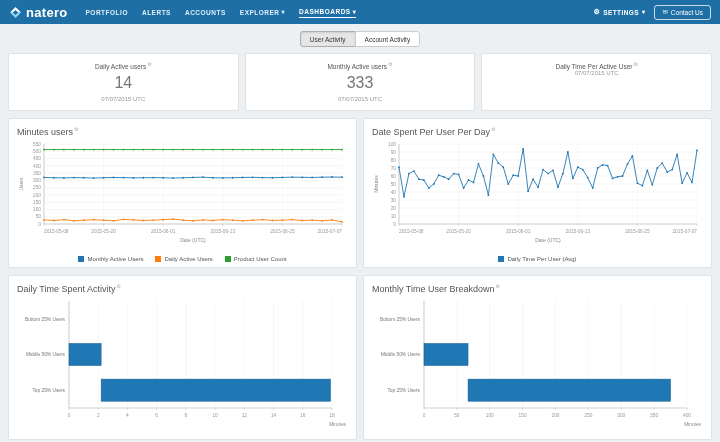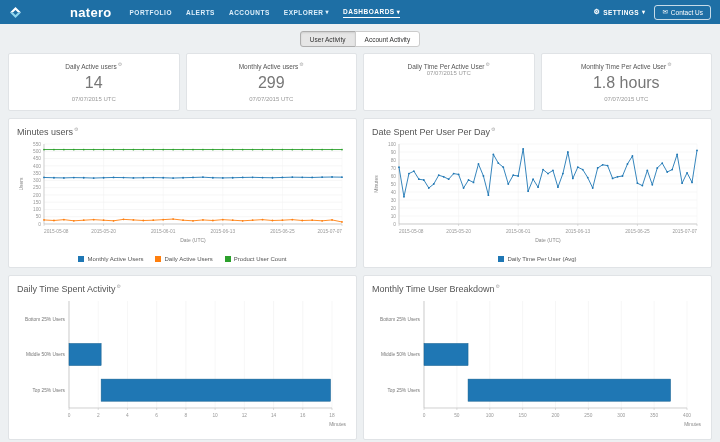--- a/index.html
+++ b/index.html
@@ -2,21 +2,21 @@
 <html><head>
 <meta charset="utf-8">
 <style>
   * { margin:0; padding:0; box-sizing:border-box; }
   html,body { width:720px; height:442px; overflow:hidden; }
   body { background:#edf0f2; font-family:"Liberation Sans", sans-serif; }
 
   
   .navbar { height:24px; background:#1e6fa5; display:flex; align-items:center; padding:0 9px; }
   .brand { display:flex; align-items:center; gap:4px; cursor:pointer; }
-  .brand-text { color:#fff; font-size:13px; font-weight:bold; letter-spacing:.3px; line-height:1;margin-left:44px; }
+  .brand-text { color:#fff; font-size:13px; font-weight:bold; letter-spacing:.3px; line-height:1; }
   .nav-items { display:flex; gap:14px; margin-left:18px; align-items:center; }
   .nav-item { font-size:6.5px; font-weight:bold; letter-spacing:.5px; color:#ddeefa; cursor:pointer;
               display:flex; align-items:center; gap:2px; padding:2px 0; }
   .nav-item.active { border-bottom:1px solid #fff; color:#fff; }
   .caret { font-size:6px; line-height:1; }
   .nav-right { margin-left:auto; display:flex; align-items:center; gap:9px; }
   .settings { font-size:6.5px; font-weight:bold; color:#fff; display:flex; align-items:center; gap:3px; cursor:pointer; letter-spacing:.4px; }
   .gear-white { font-size:7px; }
   .contact-btn { font-size:6.5px; color:#fff; background:transparent; border:1px solid rgba(255,255,255,.75);
                  border-radius:3px; padding:2.5px 7px; display:flex; align-items:center; gap:3px; cursor:pointer; }
@@ -94,30 +94,25 @@
 </div>
 
 <div class="kpi-row">
   <div class="kpi">
     <div class="kpi-title"><span>Daily Active users</span><span class="sup-gear">⚙</span></div>
     <div class="kpi-value">14</div>
     <div class="kpi-date">07/07/2015 UTC</div>
   </div>
   <div class="kpi">
     <div class="kpi-title"><span>Monthly Active users</span><span class="sup-gear">⚙</span></div>
-    <div class="kpi-value">299</div>
+    <div class="kpi-value">333</div>
     <div class="kpi-date">07/07/2015 UTC</div>
   </div>
   <div class="kpi">
     <div class="kpi-title"><span>Daily Time Per Active User</span><span class="sup-gear">⚙</span></div>
-    <div class="kpi-date">07/07/2015 UTC</div>
-  </div>
-  <div class="kpi">
-    <div class="kpi-title"><span>Monthly Time Per Active User</span><span class="sup-gear">⚙</span></div>
-    <div class="kpi-value">1.8 hours</div>
     <div class="kpi-date">07/07/2015 UTC</div>
   </div>
 </div>
 
 <div class="panel-row">
   <div class="panel">
     <div class="panel-title"><span>Minutes users</span><span class="sup-gear">⚙</span></div>
     <svg width="331" height="112">
         <line x1="27" y1="85" x2="325" y2="85" stroke="#ececec" stroke-width="0.5"></line>
         <text x="24" y="86.7" font-size="4.8" fill="#999" text-anchor="end">0</text>

